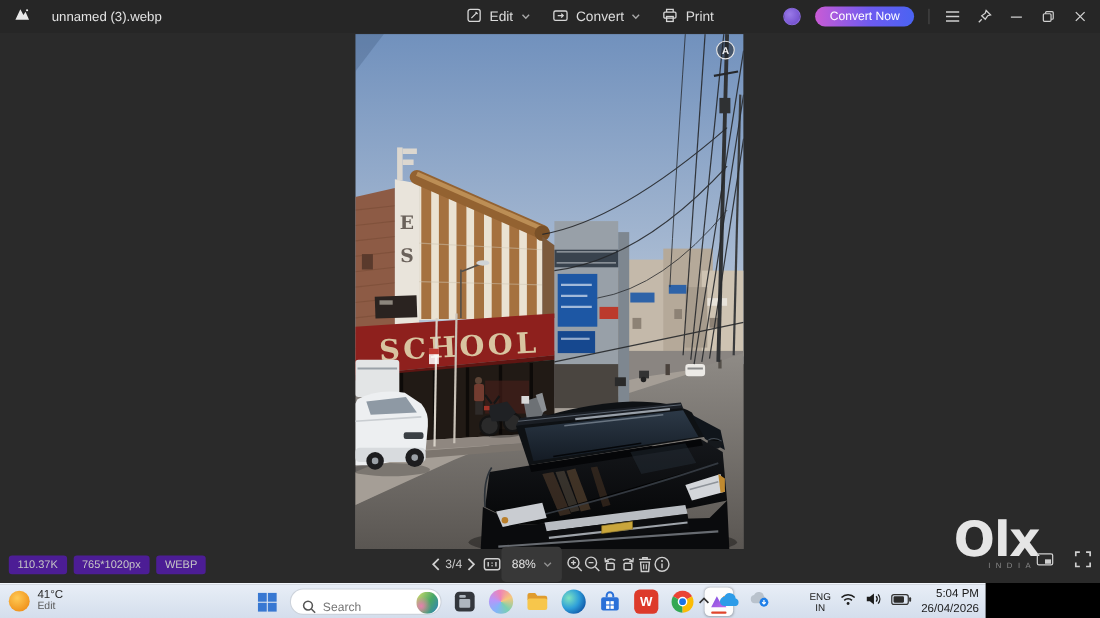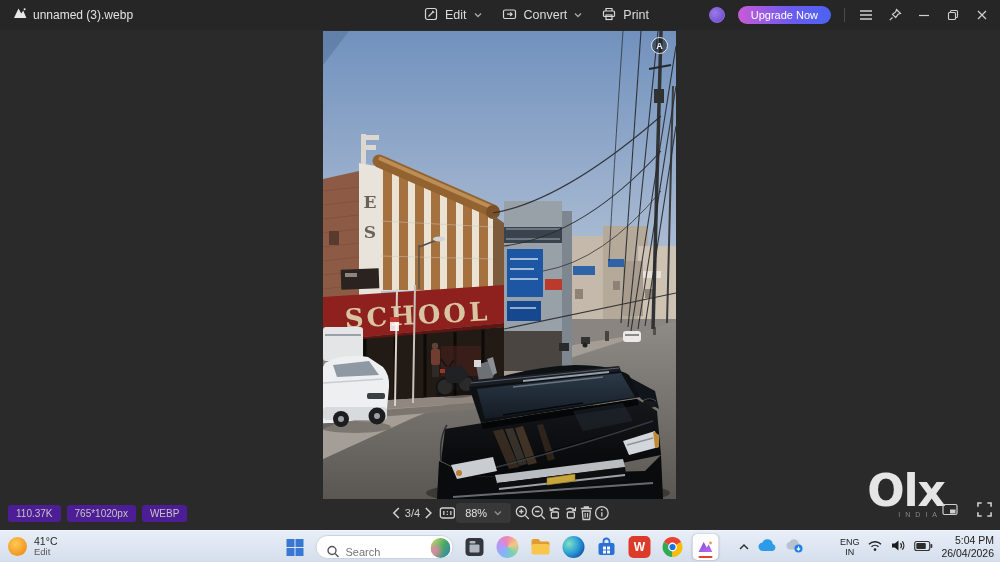--- a/index.html
+++ b/index.html
@@ -3,21 +3,21 @@
 <meta charset="utf-8">
 <style>
   * { margin:0; padding:0; box-sizing:border-box; }
   html,body { width:1000px; height:562px; overflow:hidden; background:#000; }
   body { font-family:"Liberation Sans", sans-serif; }
   .screen { position:relative; width:1000px; height:562px; overflow:hidden; }
 
   
   .titlebar { position:absolute; left:0; top:0; width:1000px; height:30px;
     background:#262626; display:flex; align-items:center; color:#ddd; z-index:30; }
-  .tb-left { display:flex; align-items:center; gap:5px; margin-left:12px; }
+  .tb-left { display:flex; align-items:center; gap:19px; margin-left:12px; }
   .tb-title { font-size:12px; color:#e3e3e3; }
   .tb-center { position:absolute; left:424px; top:0; height:30px; display:flex; align-items:center; gap:20px; }
   .tb-menu { display:flex; align-items:center; gap:7px; font-size:12.5px; color:#dcdcdc; cursor:default; }
   .tb-right { position:absolute; right:10px; top:0; height:30px; display:flex; align-items:center; gap:13px; }
   .avatar { width:16px; height:16px; border-radius:50%;
     background:radial-gradient(circle at 35% 35%, #9a7ae8, #6a46c8); border:1px solid #8a6ae0; }
   .upgrade-btn { height:18px; padding:0 13px; border:none; border-radius:9px; color:#fff;
     font-size:11px; line-height:18px; font-family:"Liberation Sans",sans-serif;
     background:linear-gradient(90deg,#c95bd5 0%,#6e5bf0 55%,#4a63f2 100%); }
   .tb-divider { width:1px; height:14px; background:#4a4a4a; }
@@ -34,34 +34,34 @@
   
   .badges { position:absolute; left:8px; bottom:8px; display:flex; gap:6px; }
   .badge { background:#4c1d95; color:#c6c6c6; font-size:10px; padding:3px 8px; border-radius:3px; }
 
   
   .toolbar { position:absolute; left:50%; bottom:6px; transform:translateX(-50%);
     display:flex; align-items:center; gap:0; height:22px; }
   .toolbar svg { display:block; }
   .page-ind { color:#cfcfcf; font-size:11px; margin:0 1px; }
   .zoom-pill { display:flex; align-items:center; gap:7px; background:#383838; border-radius:4px;
-    height:20px; padding:0 9px; color:#e0e0e0; font-size:11px; }
+    height:32px; padding:0 9px; color:#e0e0e0; font-size:11px; }
   .tool-gap { width:4px; }
 
   
   .olx { position:absolute; right:55px; bottom:12px; text-align:right; line-height:.85;
     pointer-events:none; }
   .olx-brand { font-family:"DejaVu Sans",sans-serif; font-weight:bold; font-size:44px;
     color:#e5e5e5; letter-spacing:-1px; }
   .olx-region { font-size:7px; letter-spacing:5px; color:#8a8a8a; margin-top:3px; padding-right:3px; }
   .pip-btn { position:absolute; right:42px; bottom:10px; }
   .fs-btn { position:absolute; right:8px; bottom:9px; }
 
   
-  .taskbar { position:absolute; left:0; top:530px; width:1000px; height:32px;
+  .taskbar { position:absolute; left:0; top:530px; width:896px; height:32px;
     background:linear-gradient(#e8eef7,#d4deec); border-top:1px solid #f2f6fc;
     display:flex; align-items:center; color:#1b1b1b; z-index:40; }
   .weather { display:flex; align-items:center; gap:7px; margin-left:8px; }
   .sun { width:19px; height:19px; border-radius:50%;
     background:radial-gradient(circle at 40% 35%, #ffca55, #f0931c 75%); }
   .weather-text { line-height:1.15; }
   .weather-temp { font-size:10.5px; color:#2a2a2a; }
   .weather-cond { font-size:9.5px; color:#5a5a5a; }
   .tb-center-group { position:absolute; left:50%; top:0; height:32px; transform:translateX(-50%);
     display:flex; align-items:center; gap:8px; }
@@ -135,21 +135,21 @@
               <rect x="1.5" y="4" width="11" height="5.5" rx="1"></rect>
               <rect x="4" y="8" width="6" height="4.5"></rect>
             </svg>
         </span>
         <span>Print</span>
       </div>
     </div>
 
     <div class="tb-right">
       <span class="avatar"></span>
-      <button class="upgrade-btn">Upgrade Now</button>
+      <button class="upgrade-btn">Convert Now</button>
       <span class="tb-divider"></span>
       <span class="winbtn">
         <svg width="14" height="12" viewBox="0 0 14 12" stroke="#d0d0d0" stroke-width="1.4">
             <path d="M1,2 h12 M1,6 h12 M1,10 h12"></path>
           </svg>
       </span>
       <span class="winbtn">
         <svg width="14" height="14" viewBox="0 0 14 14" fill="none" stroke="#d0d0d0" stroke-width="1.2">
             <path d="M8.5,1.5 L12.5,5.5 L10,6.3 L7.7,9.5 L4.5,6.3 L7.7,4 Z"></path>
             <path d="M4.5,9.5 L1.8,12.2"></path>

